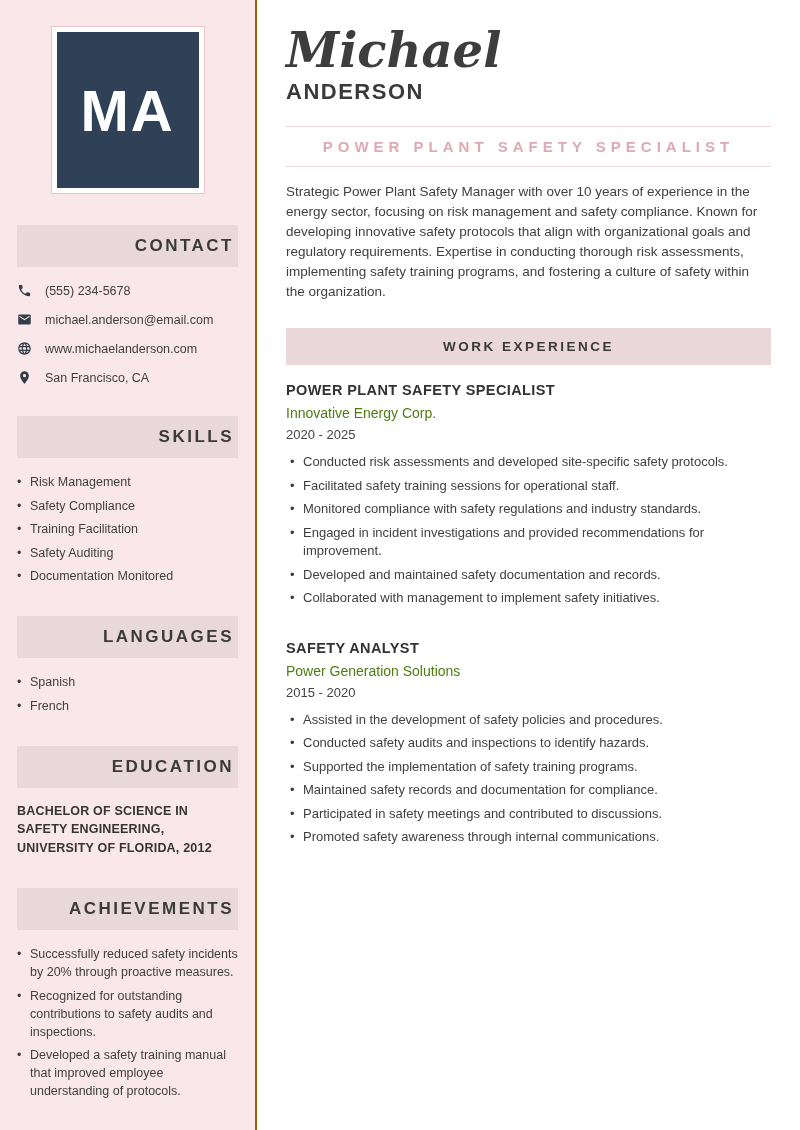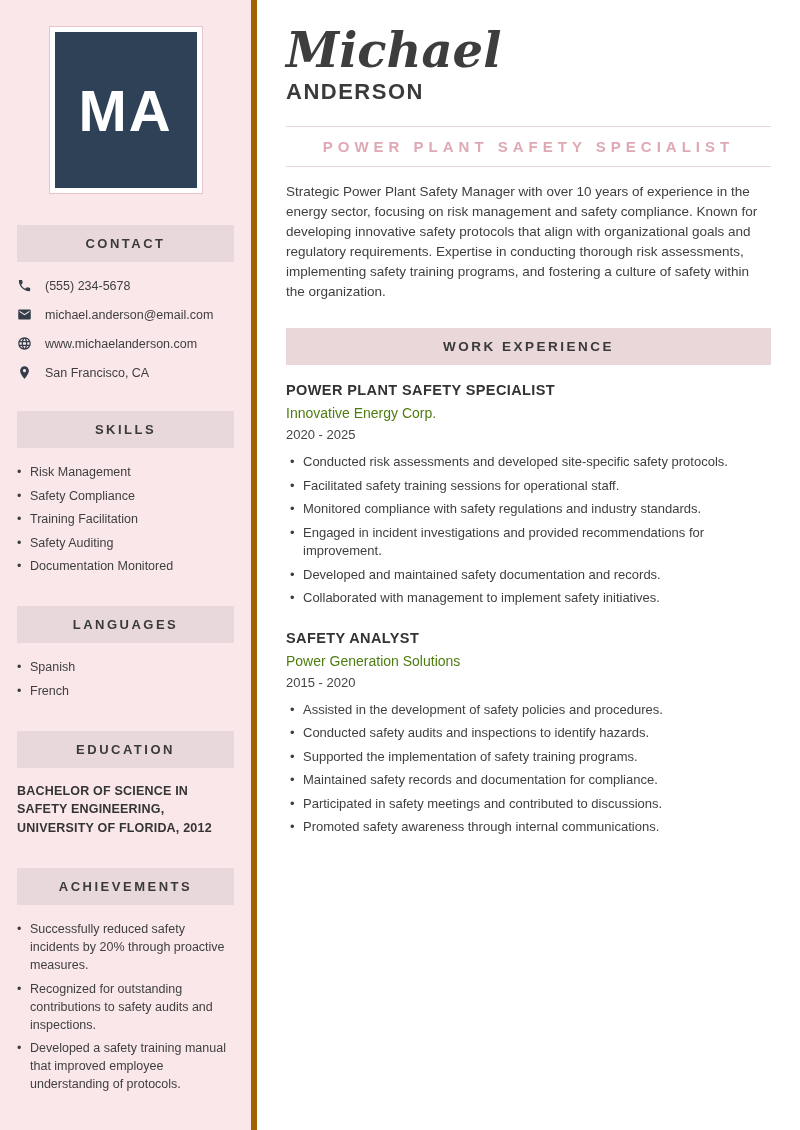--- a/index.html
+++ b/index.html
@@ -9,43 +9,43 @@
     font-family: "Liberation Sans", sans-serif;
     color: #3f3f3f;
     overflow: hidden;
   }
   .page { display: flex; width: 800px; height: 1130px; }
 
   
   .sidebar {
     width: 257px; height: 1130px;
     background: #f9e7ea;
-    border-right: 6px solid #a16207;
+    border-right: 2px solid #a16207;
     padding: 26px 17px 20px 17px;
     flex-shrink: 0;
   }
   .photo-frame {
     width: 154px; margin: 0 auto;
     background: #ffffff;
     border: 1px solid #e9c4cc;
     padding: 5px;
   }
   .photo {
     width: 142px; height: 156px;
     background: #2e4156;
     color: #ffffff;
     display: flex; align-items: center; justify-content: center;
     font-size: 58px; font-weight: 600; letter-spacing: 2px;
   }
   .side-header {
     margin-top: 31px;
     background: #e8d8db;
-    text-align: center;
+    text-align: right;
     padding: 11px 4px;
-    font-size: 13px; font-weight: 700; letter-spacing: 2.5px;
+    font-size: 17px; font-weight: 700; letter-spacing: 2.5px;
     color: #3a3a3a;
   }
   .contact-list { margin-top: 16px; }
   .contact-row {
     display: flex; align-items: center;
     margin-bottom: 14px;
   }
   .cicon { width: 15px; height: 15px; margin-right: 13px; flex-shrink: 0; display: inline-flex; }
   .cicon svg { width: 15px; height: 15px; fill: #333c47; }
   .ctext { font-size: 12.5px; color: #3f3f3f; }
@@ -101,21 +101,21 @@
   }
   .main-header {
     margin-top: 26px;
     background: #e9d7da;
     text-align: center;
     padding: 11px 4px;
     font-size: 13.5px; font-weight: 700; letter-spacing: 2.5px;
     color: #3a3a3a;
   }
   .job { margin-top: 17px; }
-  .job + .job { margin-top: 22px; }
+  .job + .job { margin-top: 32px; }
   .job-title {
     font-size: 14.5px; font-weight: 700; letter-spacing: 0.4px;
     color: #333333;
   }
   .job-company { font-size: 14px; color: #4d7c0f; margin-top: 7px; }
   .job-dates { font-size: 13px; color: #444444; margin-top: 6px; }
   .job-bullets { list-style: none; margin-top: 11px; }
   .job-bullets li {
     position: relative;
     padding-left: 17px;

